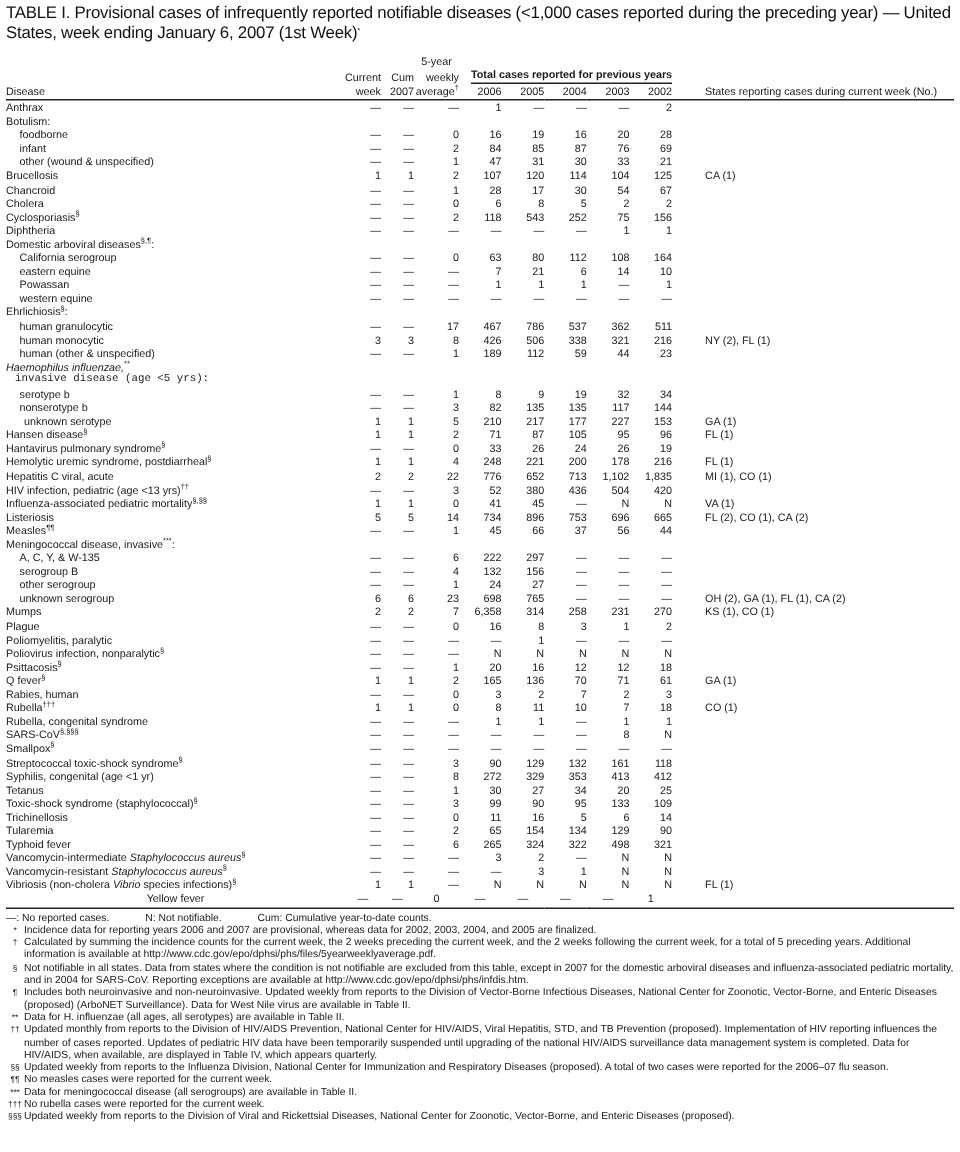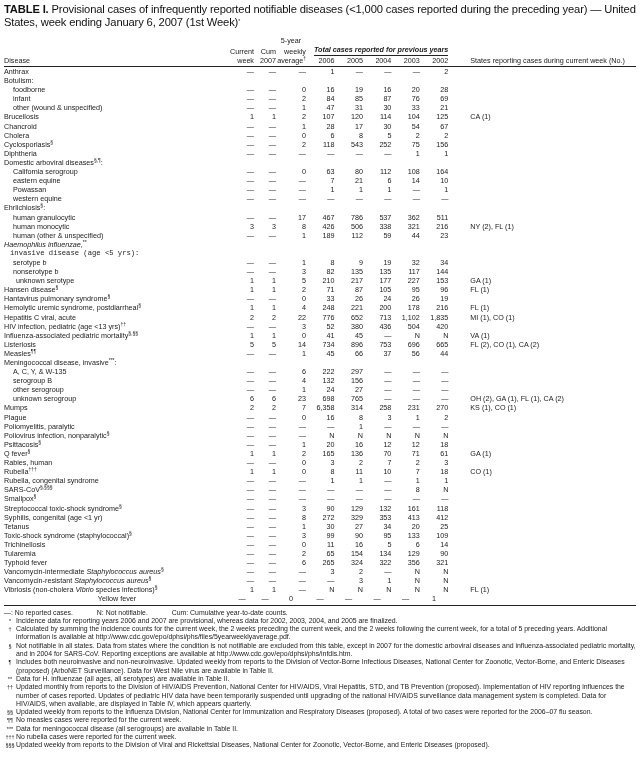--- a/index.html
+++ b/index.html
@@ -6,26 +6,26 @@
   body {
     width: 640px; height: 768px; overflow: hidden;
     font-family: "Liberation Sans", sans-serif; color: #1a1a1a;
   }
   .wrap { padding: 3px 4px 0 4px; }
   .title {
     font-family: "Liberation Sans", sans-serif;
     font-size: 11.2px; line-height: 12.5px; font-weight: normal;
     letter-spacing: -0.15px; margin: 0 0 8px 0; color: #111;
   }
-  .title b { font-weight: bold; }
+  .title b { font-weight: normal; }
   table { border-collapse: collapse; width: 632px; font-size: 7.2px; }
   th, td { padding: 0; white-space: nowrap; }
   thead th { font-weight: normal; vertical-align: bottom; line-height: 9px; margin-top: 16px; }
   .hdr-row-last th { border-bottom: 1.6px solid #222; padding-bottom: 1px; }
-  .total-span { border-bottom: 1px solid #222; padding-bottom: 1px; font-style: italic; }
+  .total-span { border-bottom: 1px solid #222; padding-bottom: 1px; }
   td { line-height: 9.1px; height: 9.1px; }
   .c-dis { text-align: left; width: 214px; }
   .c-num { text-align: right; }
   .c-cw { width: 22px; }
   .c-cum { width: 22px; }
   .c-avg { width: 30px; }
   .c-yr { width: 28px; }
   .c-states { text-align: left; padding-left: 22px; }
   .ind1 { padding-left: 9px; }
   .ind2 { padding-left: 6px; font-family: Liberation Mono, monospace; }
@@ -728,21 +728,21 @@
           <td class="c-states"></td>
         </tr>
         <tr>
           <td class="c-dis"><span>Typhoid fever</span></td>
           <td class="c-num c-cw">—</td>
           <td class="c-num c-cum">—</td>
           <td class="c-num c-avg">6</td>
           <td class="c-num c-yr">265</td>
           <td class="c-num c-yr">324</td>
           <td class="c-num c-yr">322</td>
-          <td class="c-num c-yr">356</td>
+          <td class="c-num c-yr">498</td>
           <td class="c-num c-yr">321</td>
           <td class="c-states"></td>
         </tr>
         <tr>
           <td class="c-dis"><span>Vancomycin-intermediate </span><i>Staphylococcus aureus</i><sup>§</sup></td>
           <td class="c-num c-cw">—</td>
           <td class="c-num c-cum">—</td>
           <td class="c-num c-avg">—</td>
           <td class="c-num c-yr">3</td>
           <td class="c-num c-yr">2</td>

